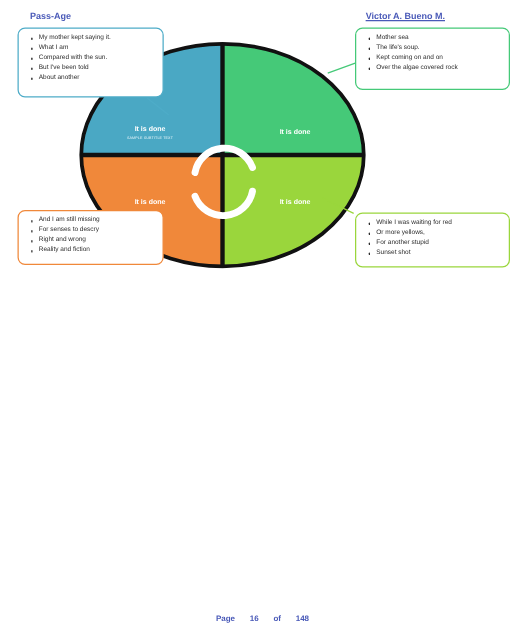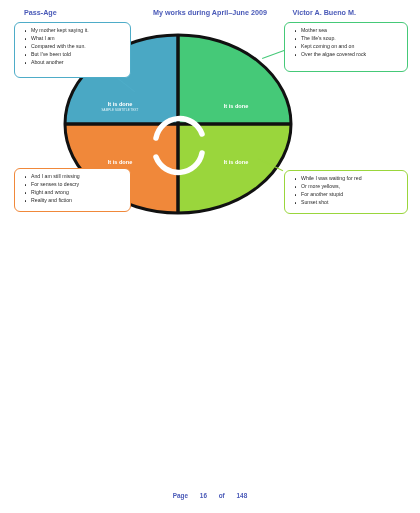--- a/index.html
+++ b/index.html
@@ -21,21 +21,21 @@
     top: 8px;
     left: 0;
     width: 370px;
     height: 14px;
     font-size: 7.2px;
     font-weight: bold;
     color: #4a5ab8;
   }
   .hdr-left   { position: absolute; left: 24px;  top: 0; }
   .hdr-center { position: absolute; left: 0; top: 0; width: 420px; text-align: center; }
-  .hdr-right  { position: absolute; right: 14px; top: 0; }
+  .hdr-right  { position: absolute; right: 14px; top: 0; text-decoration: underline; }
 
   
   .figure {
     position: absolute;
     left: 0;
     top: 18px;
     width: 420px;
     height: 200px;
   }
 
@@ -141,21 +141,20 @@
     font-weight: bold;
     color: #4a5ab8;
   }
   .footer span { margin: 0 5px; }
 </style>
 </head>
 <body>
 
 <div class="hdr">
   <div class="hdr-left">Pass-Age</div>
-  <div class="hdr-center">My works during April–June 2009</div>
   <div class="hdr-right">Victor A. Bueno M.</div>
 </div>
 
 <div class="figure">
 
   <div class="tail" style="left:118px; top:60px; width:22px; border-color:#4eacc8; transform:rotate(38deg);"></div>
   <div class="tail" style="left:262px; top:40px; width:24px; border-color:#45c978; transform:rotate(-20deg);"></div>
   <div class="tail" style="left:108px; top:158px; width:24px; border-color:#f0883a; transform:rotate(-26deg);"></div>
   <div class="tail" style="left:258px; top:140px; width:28px; border-color:#9ad63c; transform:rotate(26deg);"></div>
 

